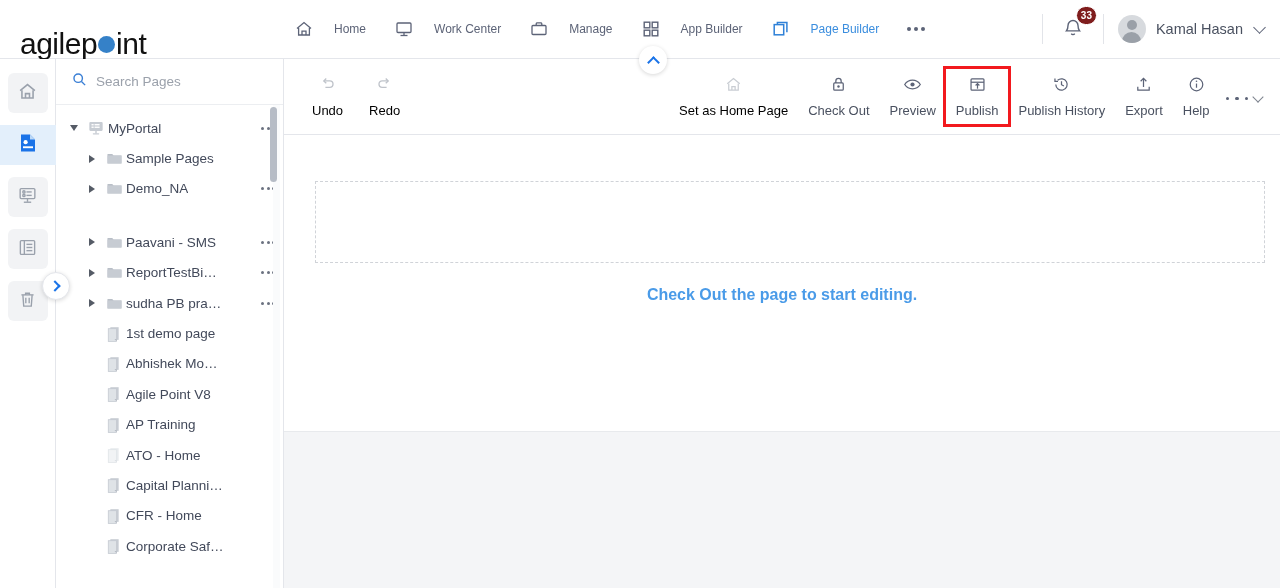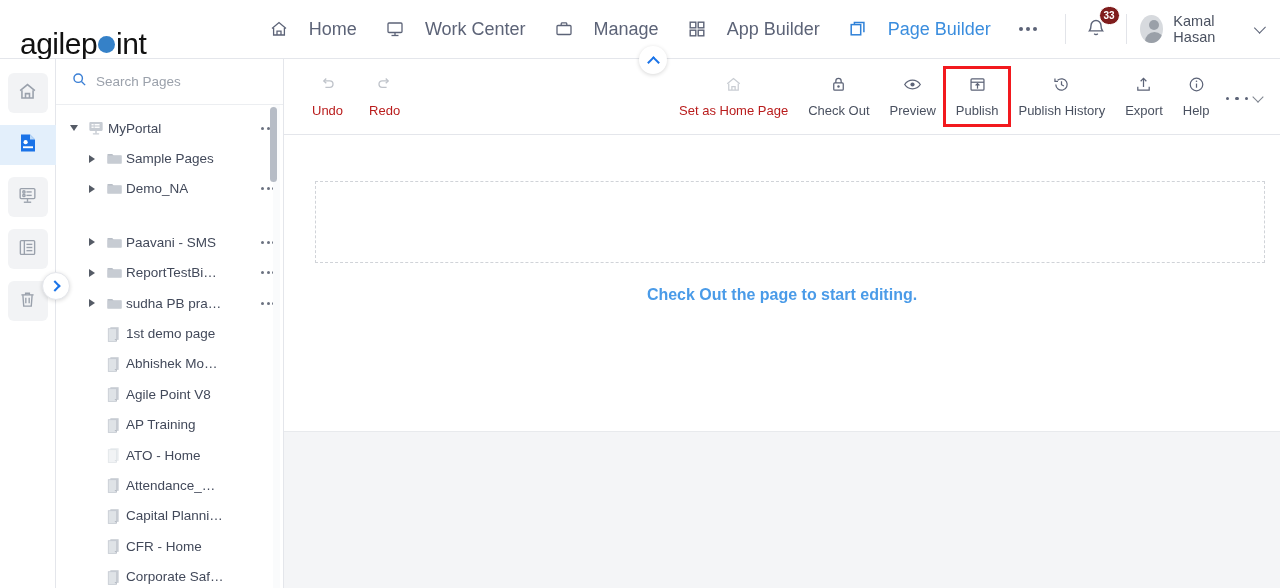--- a/index.html
+++ b/index.html
@@ -23,21 +23,21 @@
     font-weight: 400; display: flex; align-items: baseline; margin-top: 30px;
   }
   .logo-dot {
     display: inline-block; width: 17px; height: 17px; border-radius: 50%;
     background: #3581c8; margin: 0 1px; position: relative; top: -1px;
   }
   .navitems { display: flex; align-items: center; gap: 0px; flex: 1; }
   .navitem {
     display: flex; align-items: center; gap: 20px;
     padding: 6px 14px; cursor: pointer; color: #5c6377;
-    font-size: 18px; white-space: nowrap;
+    font-size: 12px; white-space: nowrap;
   }
   .navitem.active { color: #3a8dde; }
   .navitem svg { display: block; }
   .dots-btn {
     display: flex; align-items: center; justify-content: center;
     padding: 6px 14px; cursor: pointer; gap: 3px;
   }
   .dot3 { width: 4px; height: 4px; border-radius: 50%; background: #5c6377; }
   .nav-right { display: flex; align-items: center; padding-right: 16px; height: 100%; }
   .nav-sep { width: 1px; height: 30px; background: #e2e4e9; margin: 0 14px; }
@@ -158,21 +158,21 @@
     background: #ffffff; border-bottom: 1px solid #e4e6eb;
     display: flex; align-items: center;
   }
   .tb-left { display: flex; padding-left: 18px; gap: 6px; }
   .tb-right { margin-left: auto; display: flex; align-items: center; padding-right: 8px; }
   .tbtn {
     display: flex; flex-direction: column; align-items: center; justify-content: center;
     min-width: 44px; padding: 6px 10px; cursor: pointer; gap: 6px;
     color: #4a5160; font-size: 13px; white-space: nowrap;
   }
-  .tbtn.disabled { color: #b91c1c; cursor: default; }
+  .tbtn.disabled { color: #000000; cursor: default; }
   .tbtn.highlight { outline: 3px solid #f2191e; outline-offset: 0px; position: relative; z-index: 5; }
   .tb-overflow {
     display: flex; align-items: center; gap: 6px; padding: 0 10px 0 6px;
     cursor: pointer; margin-top: 4px;
   }
   .tb-dot { width: 3.5px; height: 3.5px; border-radius: 50%; background: #5c6377; }
   .chev-sm {
     width: 8px; height: 8px; border-right: 1.6px solid #7d838e;
     border-bottom: 1.6px solid #7d838e; transform: rotate(45deg); margin-top: -4px;
   }
@@ -525,31 +525,20 @@
           </div>
           <div class="trow" style="padding-left: 26px;">
             <span class="tw-arrow"></span>
             <span class="ticon">
               <svg width="17" height="18" viewBox="0 0 18 18">
                 <rect x="4.6" y="1.8" width="8.8" height="13.4" fill="#c7ccd3"></rect>
                 <rect x="2.4" y="3.4" width="8.8" height="13.4" fill="#dfe3e7" stroke="#c2c7cf" stroke-width=".8"></rect>
                 <path d="M9 14.3 l2.2 2.5 V14.3z" fill="#b4bac2"></path>
               </svg>
             </span>
-            <span class="tlabel">Attendance_…</span>
-          </div>
-          <div class="trow" style="padding-left: 26px;">
-            <span class="tw-arrow"></span>
-            <span class="ticon">
-              <svg width="17" height="18" viewBox="0 0 18 18">
-                <rect x="4.6" y="1.8" width="8.8" height="13.4" fill="#c7ccd3"></rect>
-                <rect x="2.4" y="3.4" width="8.8" height="13.4" fill="#dfe3e7" stroke="#c2c7cf" stroke-width=".8"></rect>
-                <path d="M9 14.3 l2.2 2.5 V14.3z" fill="#b4bac2"></path>
-              </svg>
-            </span>
             <span class="tlabel">Capital Planni…</span>
           </div>
           <div class="trow" style="padding-left: 26px;">
             <span class="tw-arrow"></span>
             <span class="ticon">
               <svg width="17" height="18" viewBox="0 0 18 18">
                 <rect x="4.6" y="1.8" width="8.8" height="13.4" fill="#c7ccd3"></rect>
                 <rect x="2.4" y="3.4" width="8.8" height="13.4" fill="#dfe3e7" stroke="#c2c7cf" stroke-width=".8"></rect>
                 <path d="M9 14.3 l2.2 2.5 V14.3z" fill="#b4bac2"></path>
               </svg>

